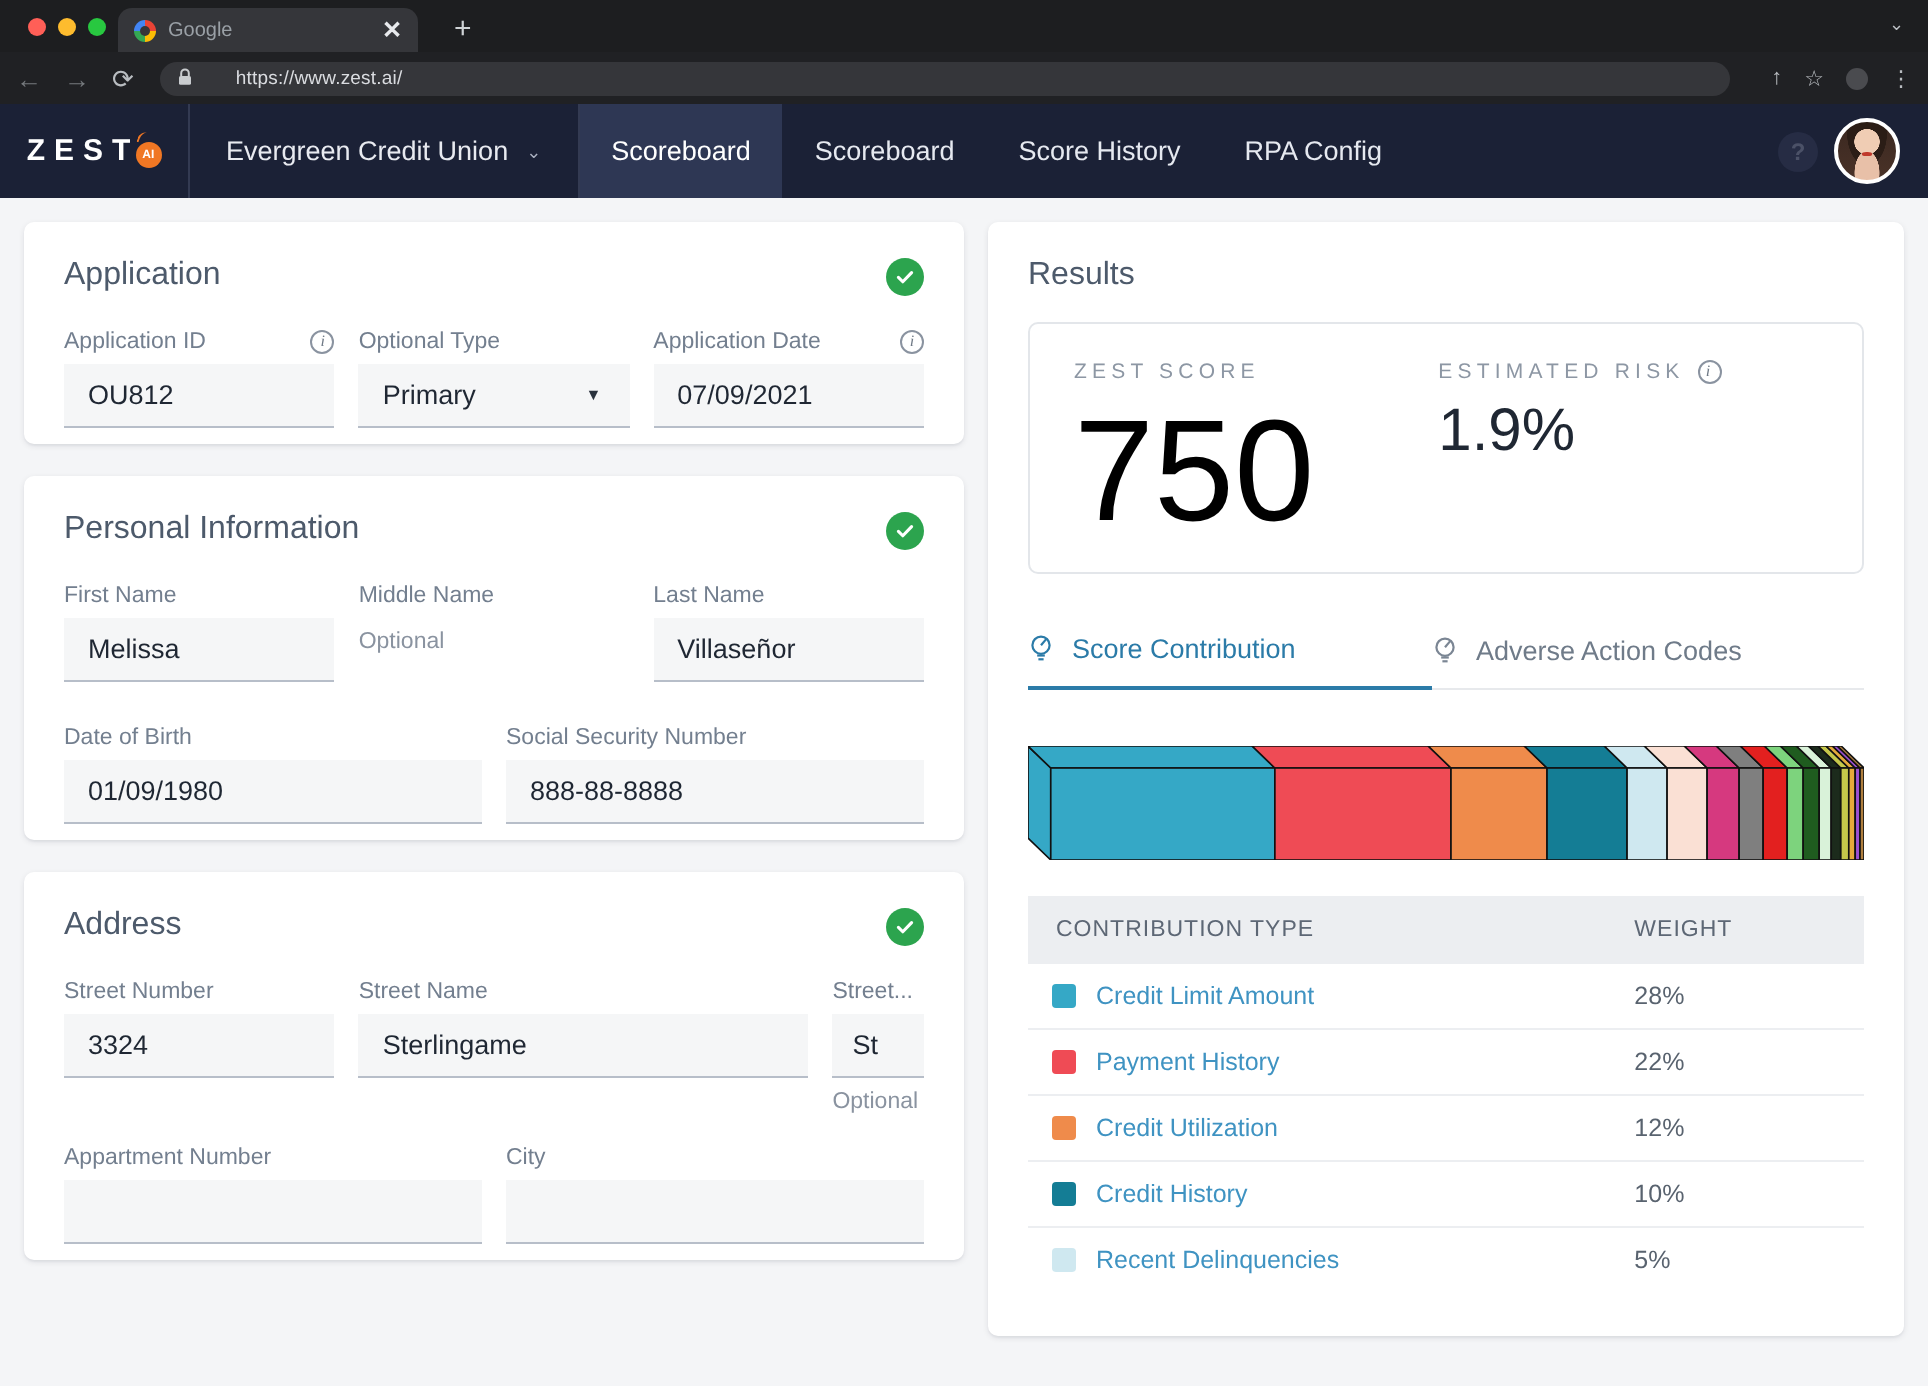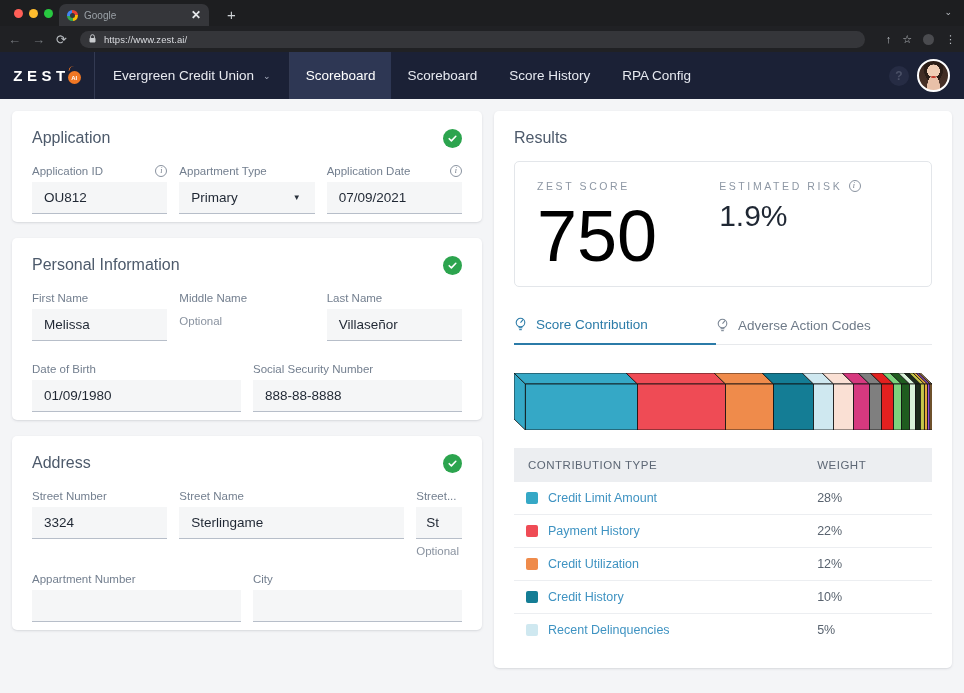--- a/index.html
+++ b/index.html
@@ -46,21 +46,21 @@
   .tabstrip-chev { position:absolute; right:12px; top:7px; color:#bdc1c6; font-size:9px; }
 
   .toolbar {
     height:26px; background:#202124; display:flex; align-items:center;
     padding:0 8px; gap:11px;
   }
   .navico { color:#b9bdc1; font-size:13px; line-height:1; }
   .navico.dim { color:#75797d; }
   .omnibox {
     flex:1; height:17px; background:#35363a; border-radius:9px;
-    display:flex; align-items:center; padding:0 9px; gap:8px; margin-left:2px;
+    display:flex; align-items:center; padding:0 9px; gap:22px; margin-left:2px;
   }
   .lock { font-size:8px; color:#c9cccf; }
   .url { font-size:9.5px; color:#dadce0; letter-spacing:.1px; }
   .tb-right { display:flex; align-items:center; gap:11px; padding-left:10px; }
   .tb-icon { color:#b9bdc1; font-size:11px; }
   .tb-avatar { width:11px; height:11px; border-radius:50%; background:#4a4b4f; }
 
   
   .appnav {
     height:47px; background:#1b2136; display:flex; align-items:stretch;
@@ -277,21 +277,21 @@
         <div class="row">
           <div class="field" style="width:136px">
             <div class="field-label">
               <span>Application ID</span>
               <span class="info-ico">i</span>
             </div>
             <div class="field-input">OU812</div>
           </div>
           <div class="field" style="width:136px">
             <div class="field-label">
-              <span>Appartment Type</span>
+              <span>Optional Type</span>
             </div>
             <div class="field-input select">
               <span>Primary</span>
               <span class="caret-dn">▼</span>
             </div>
           </div>
           <div class="field" style="width:136px">
             <div class="field-label">
               <span>Application Date</span>
               <span class="info-ico">i</span>

